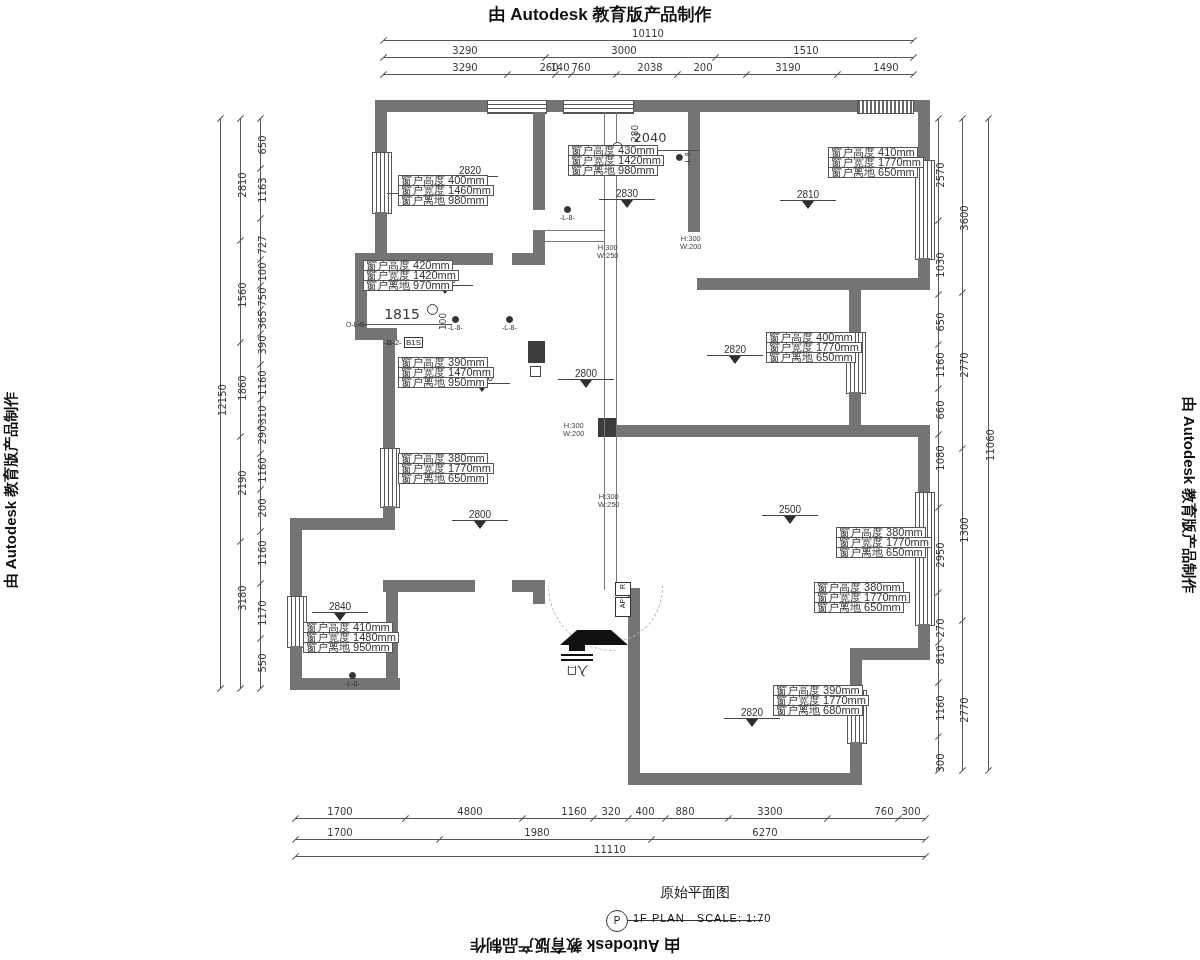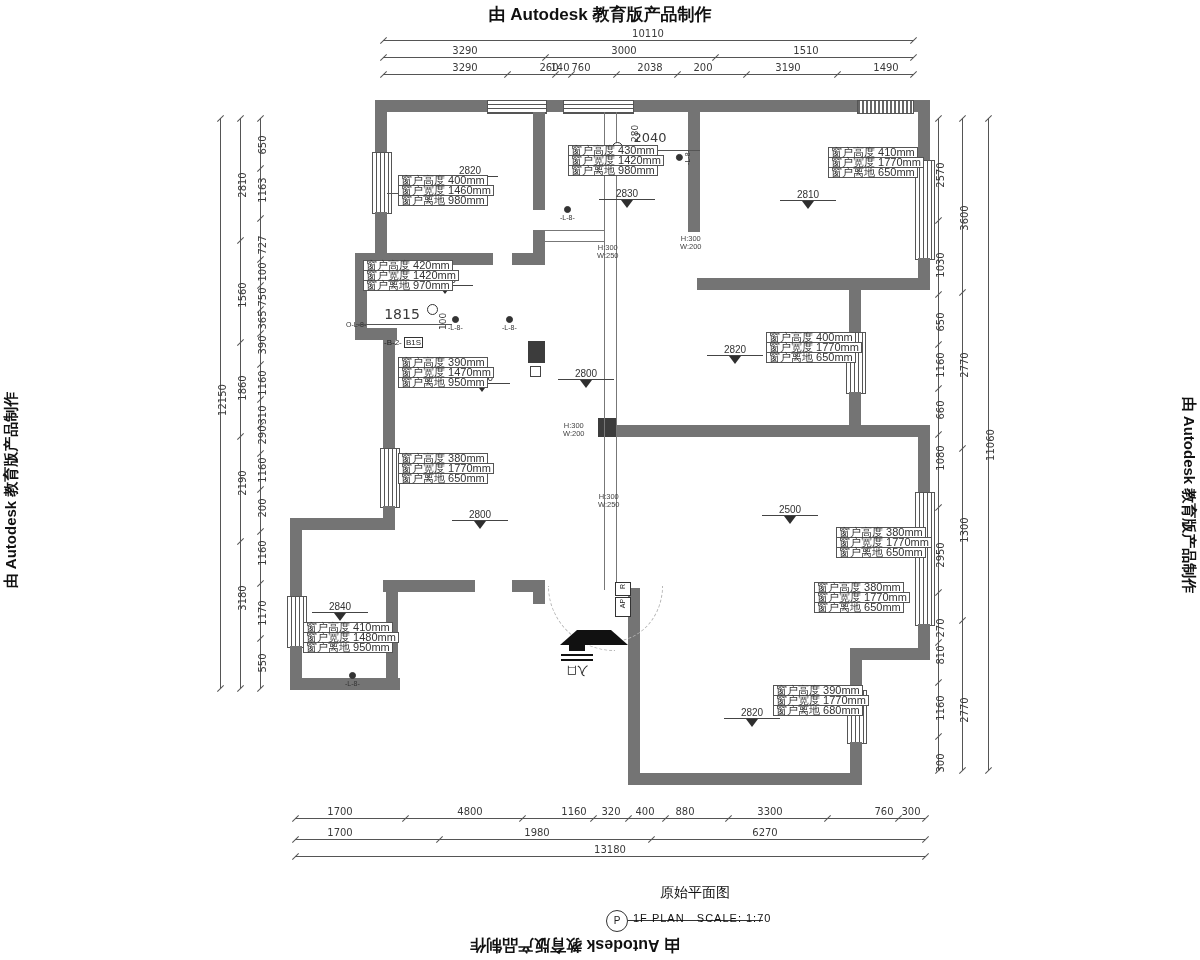--- a/index.html
+++ b/index.html
@@ -208,21 +208,21 @@
       <div class="tick" style="left:295px;top:835px"></div>
       <div class="tick" style="left:925px;top:835px"></div>
       <div class="tick" style="left:438.5px;top:835px"></div>
       <div class="tick" style="left:651px;top:835px"></div>
       <div class="dlab" style="left:340px;top:827px;transform:translateX(-50%)">1700</div>
       <div class="dlab" style="left:537px;top:827px;transform:translateX(-50%)">1980</div>
       <div class="dlab" style="left:765px;top:827px;transform:translateX(-50%)">6270</div>
       <div class="dline" style="left:295px;top:856px;width:630px;height:1px"></div>
       <div class="tick" style="left:295px;top:852px"></div>
       <div class="tick" style="left:925px;top:852px"></div>
-      <div class="dlab" style="left:610px;top:844px;transform:translateX(-50%)">13180</div>
+      <div class="dlab" style="left:610px;top:844px;transform:translateX(-50%)">11110</div>
       <div class="dline" style="left:220px;top:118px;width:1px;height:570px"></div>
       <div class="tick" style="left:220px;top:114px"></div>
       <div class="tick" style="left:220px;top:684px"></div>
       <div class="dlab" style="left:217px;top:400px;transform:rotate(-90deg) translateX(-50%);transform-origin:0 0">12150</div>
       <div class="dline" style="left:240px;top:118px;width:1px;height:570px"></div>
       <div class="tick" style="left:240px;top:114px"></div>
       <div class="tick" style="left:240px;top:684px"></div>
       <div class="tick" style="left:240px;top:236px"></div>
       <div class="tick" style="left:240px;top:337.5px"></div>
       <div class="tick" style="left:240px;top:431.5px"></div>

